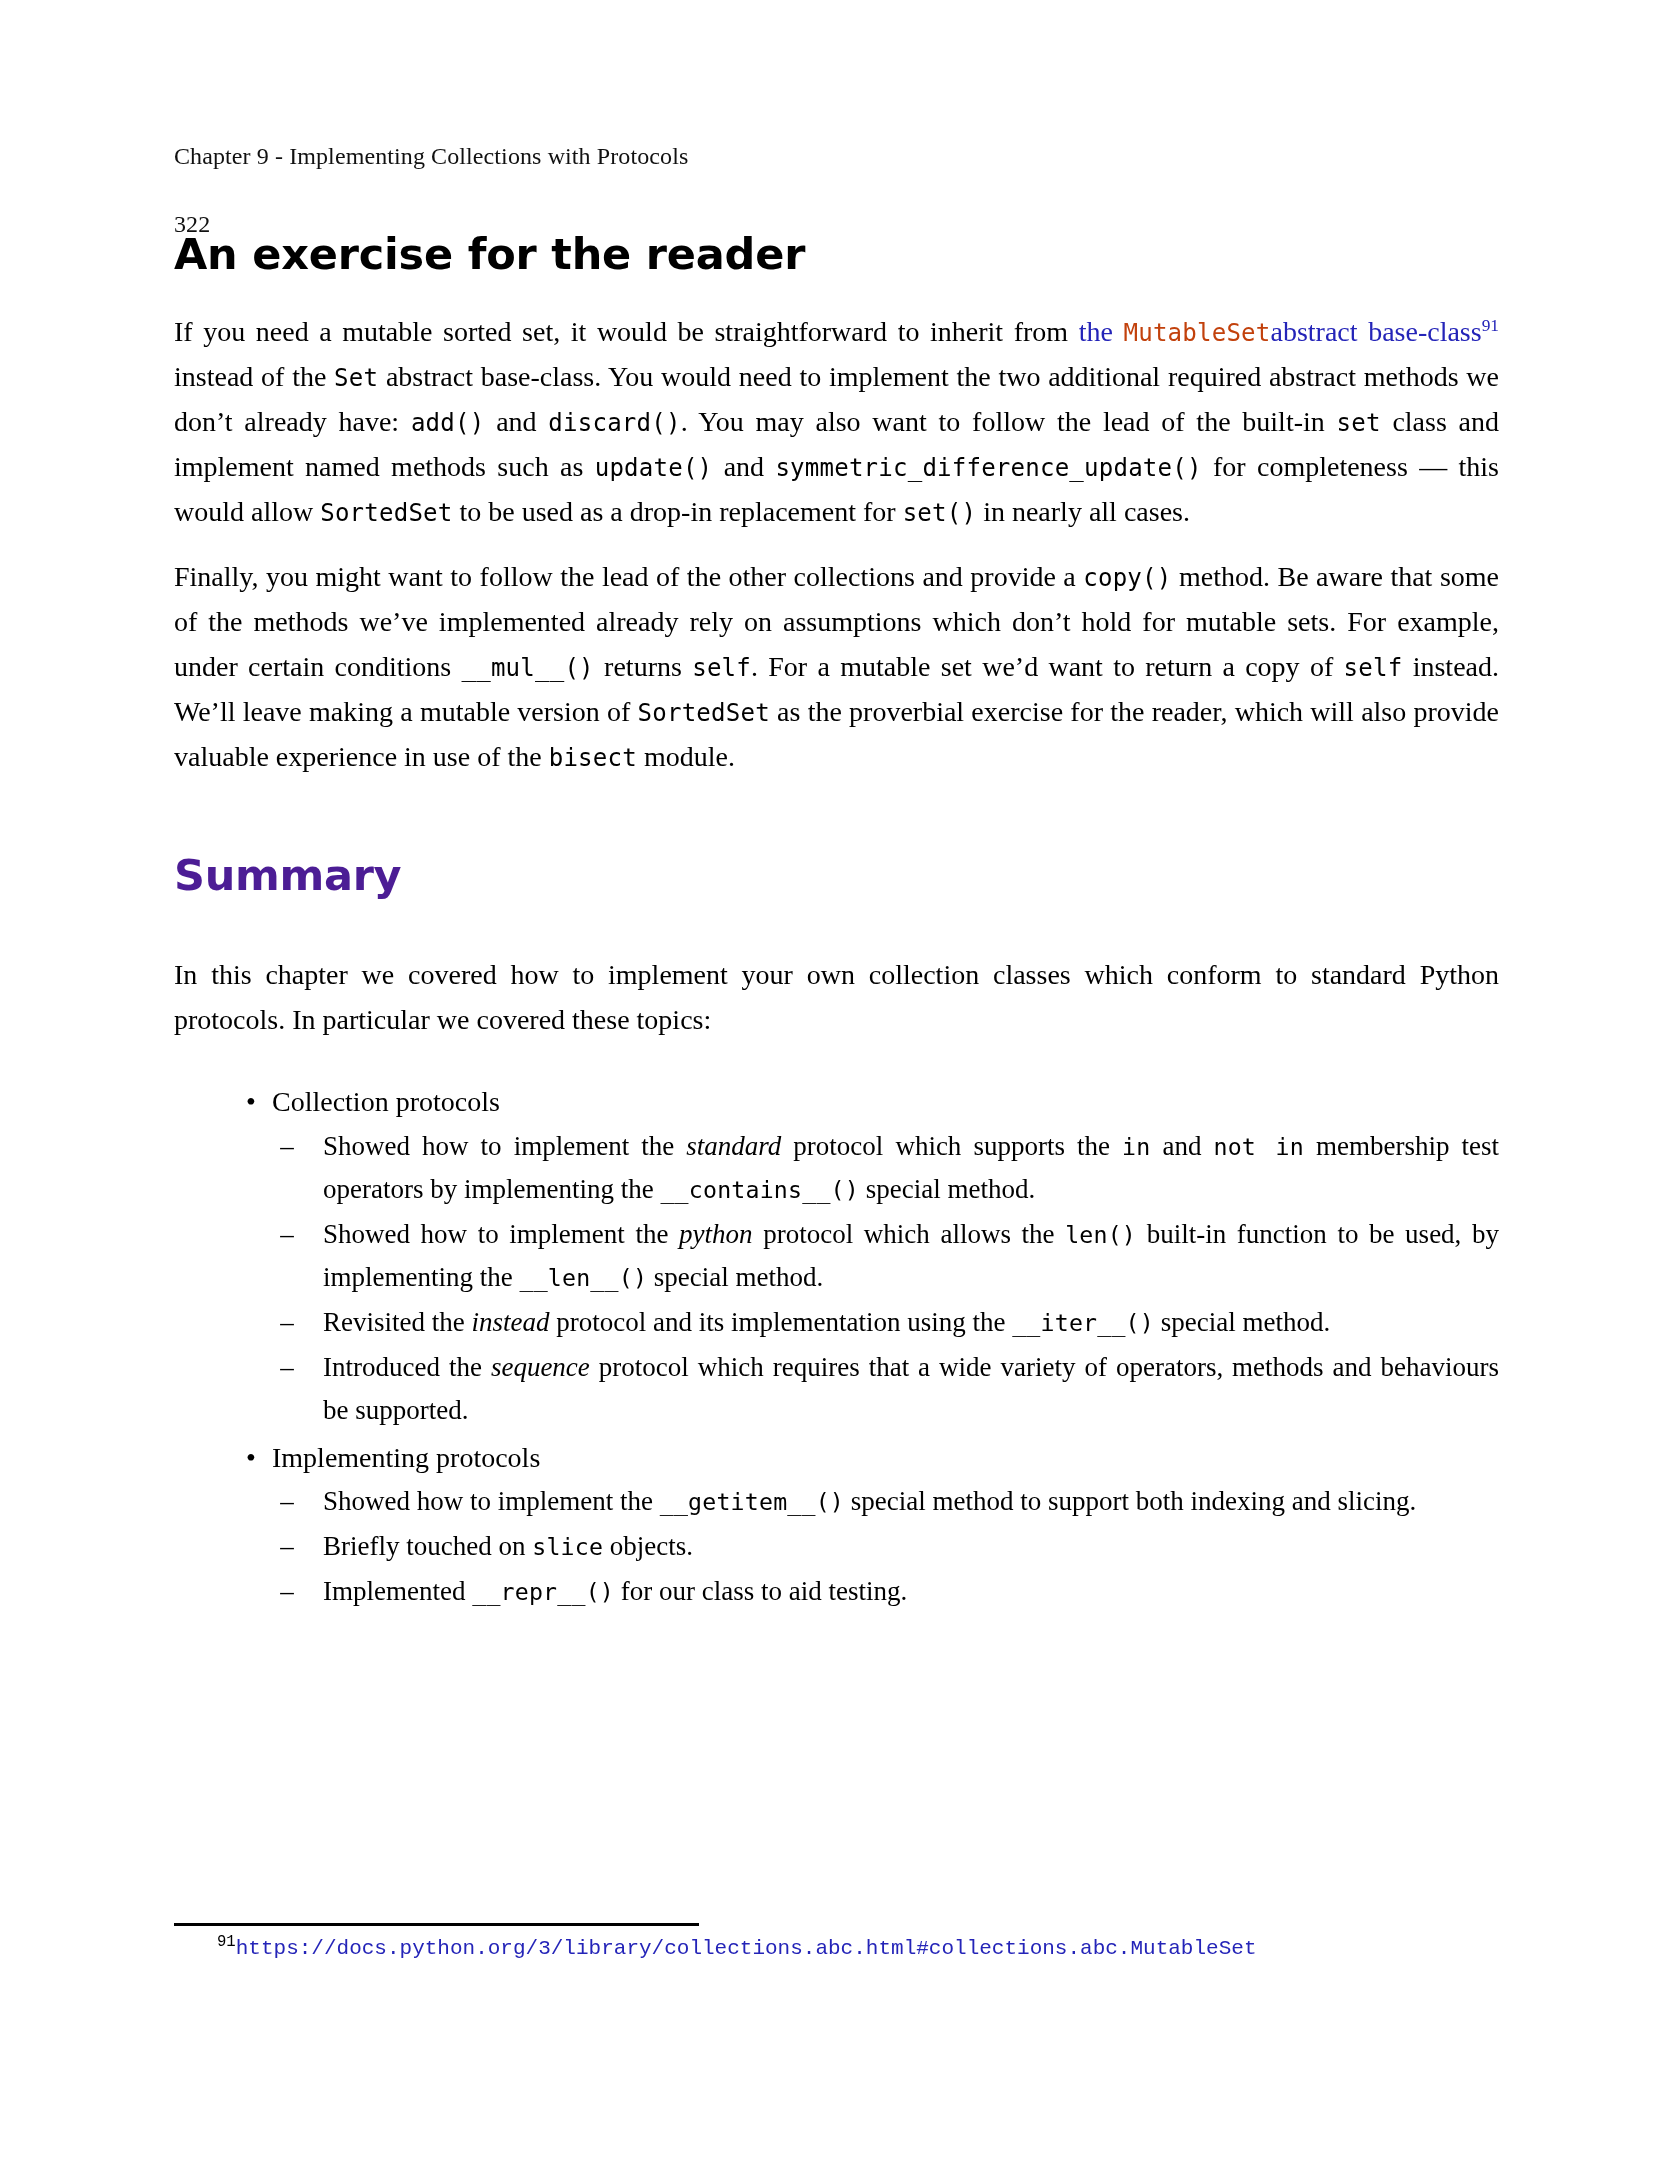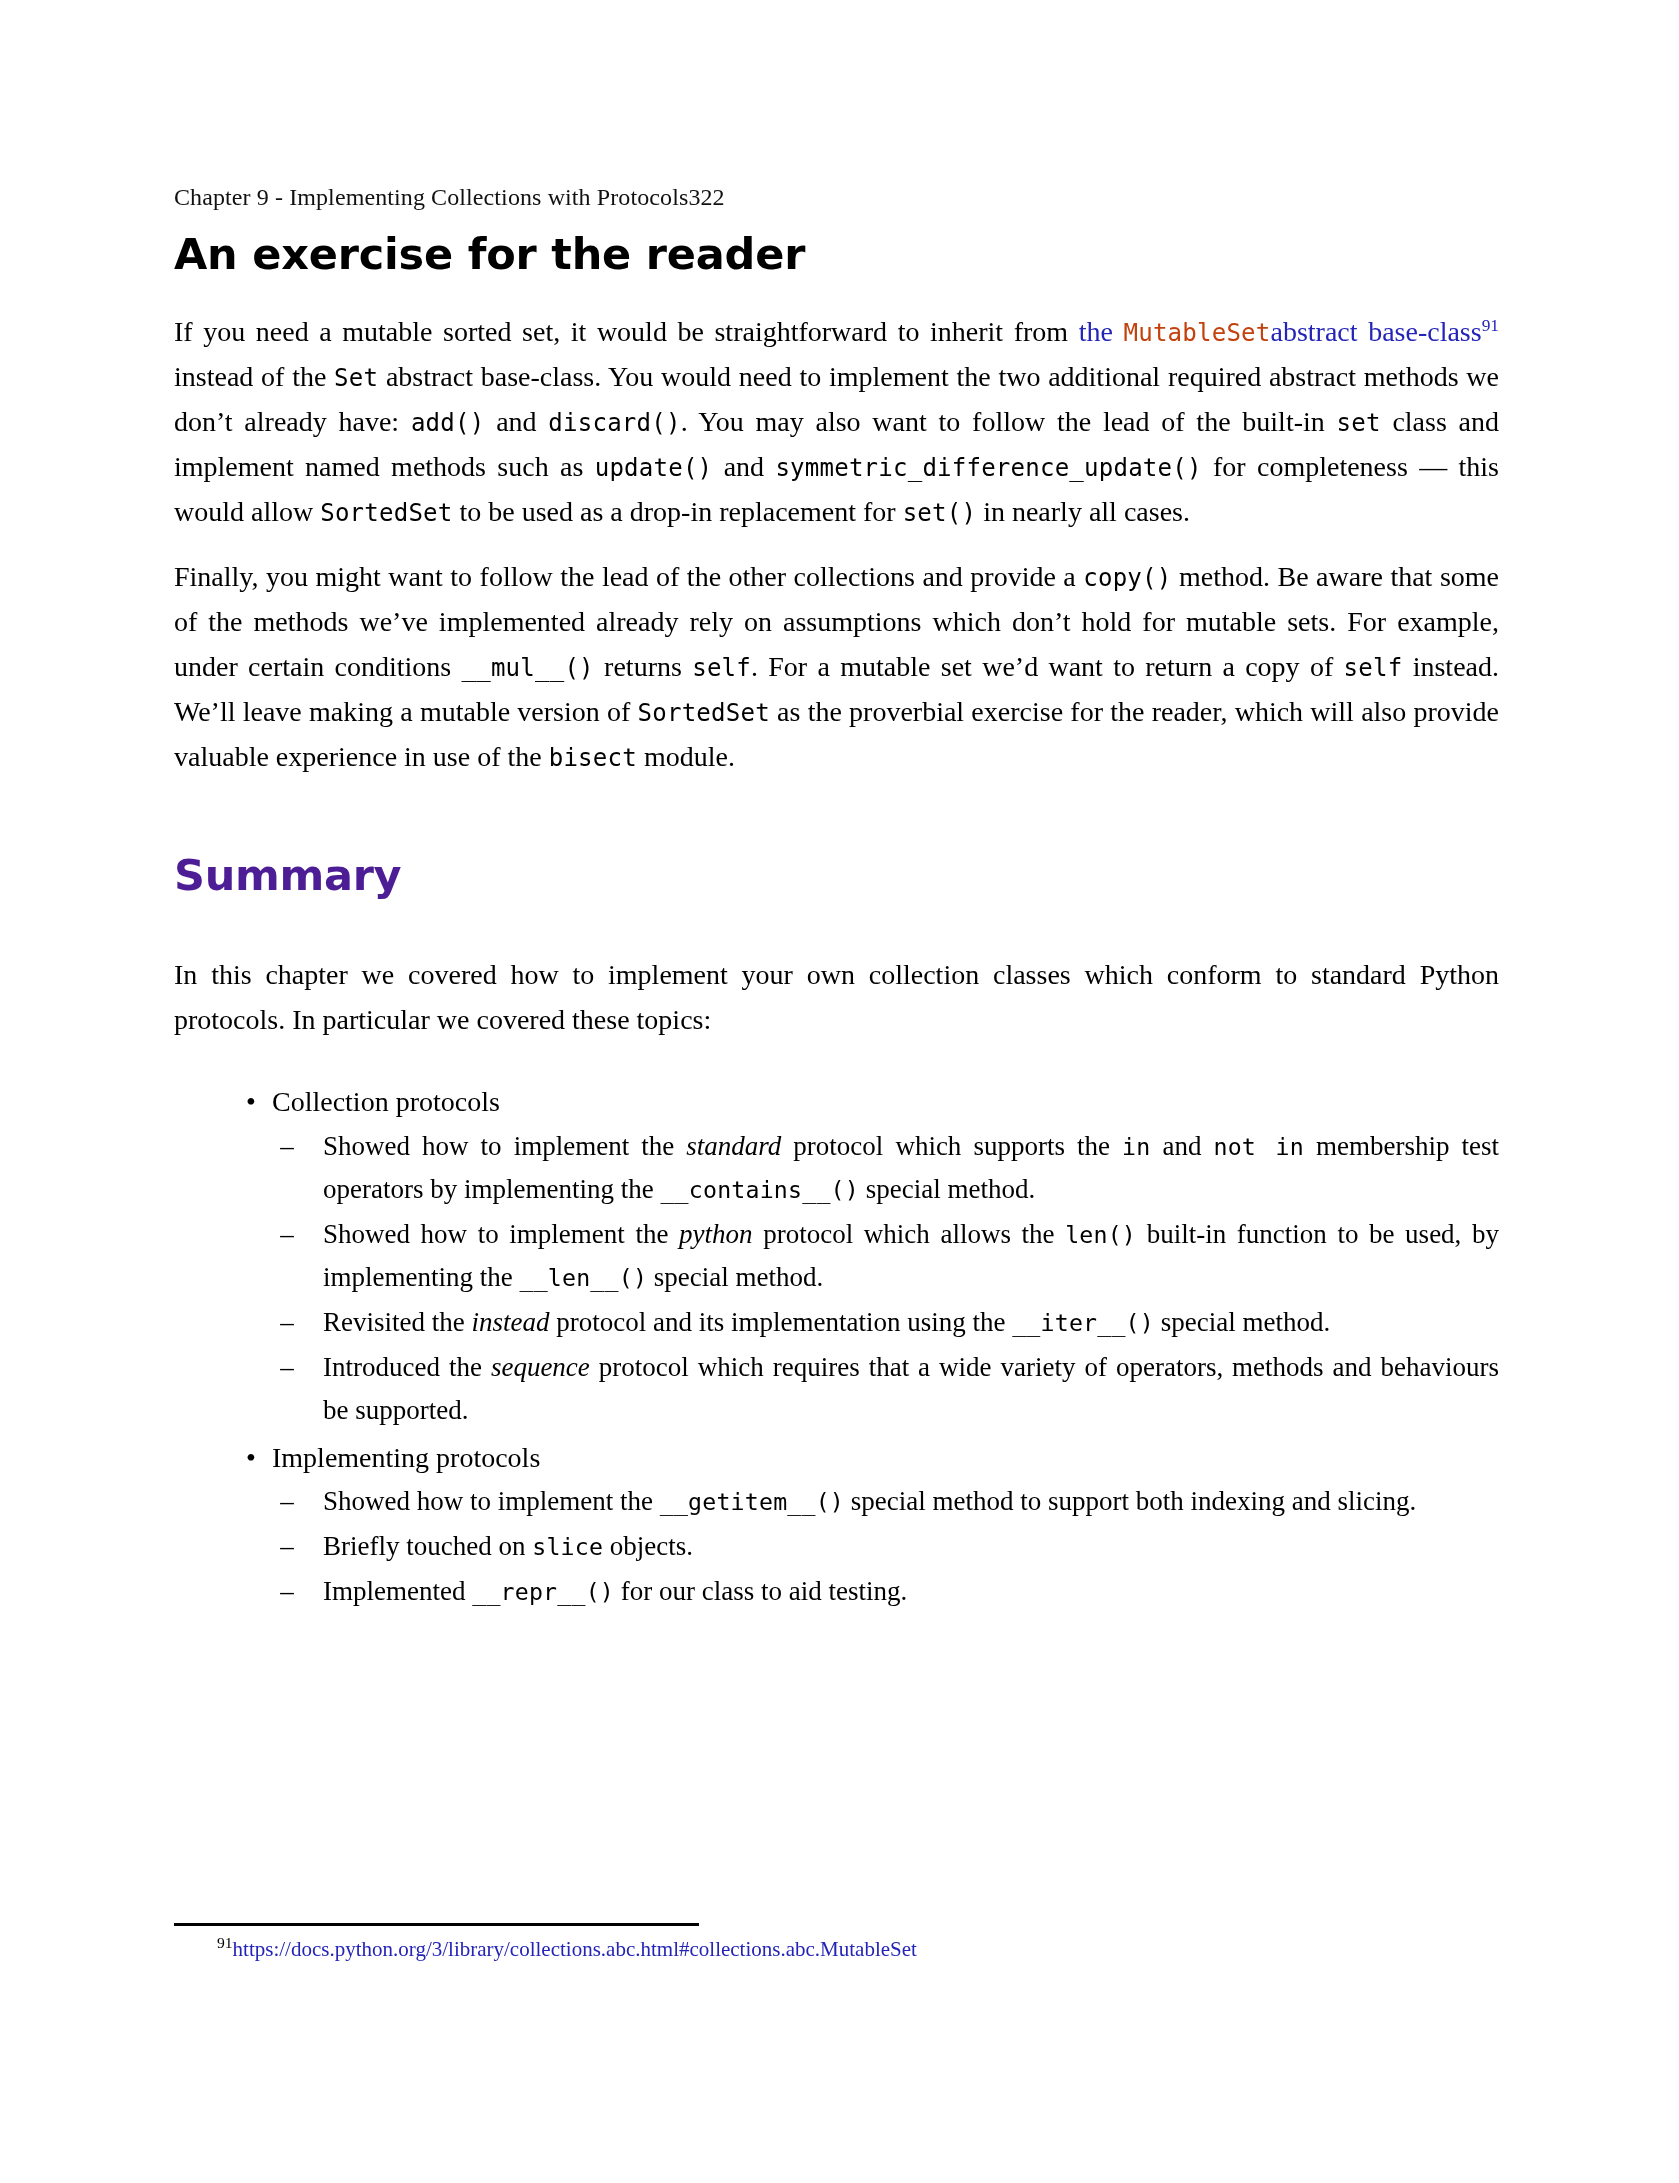--- a/index.html
+++ b/index.html
@@ -22,26 +22,27 @@
     height: 2183px;
     box-sizing: border-box;
   }
   
   .runhead {
     position: absolute;
     left: 174px;
     top: 143px;
     width: 1325px;
     display: flex;
-    justify-content: flex-start;
+    justify-content: flex-end;
     align-items: baseline;
     font-family: "Liberation Serif", "DejaVu Serif", serif;
     font-size: 24px;
     letter-spacing: 0.1px;
     color: #111;
+    flex-direction: column;
   }
   .runhead-title { white-space: nowrap; }
   .runhead-page  { white-space: nowrap; margin-top: 41px; }
 
   
   .content {
     position: absolute;
     left: 174px;
     top: 230px;
     width: 1325px;
@@ -146,20 +147,21 @@
     width: 525px;
     height: 2.5px;
     background: #000;
     margin: 0 0 9.8px 0;
   }
   .footnote-text {
     font-size: 21px;
     line-height: 1.35;
     padding-left: 43px;
     color: #2424b8;
+    font-family: Liberation Mono, monospace;
   }
   .footnote-num {
     font-size: 15.6px;
     vertical-align: super;
     line-height: 0;
     color: #000;
   }
   .footnote-url { color: #2424b8; word-break: break-all; }
 </style>
 </head>

